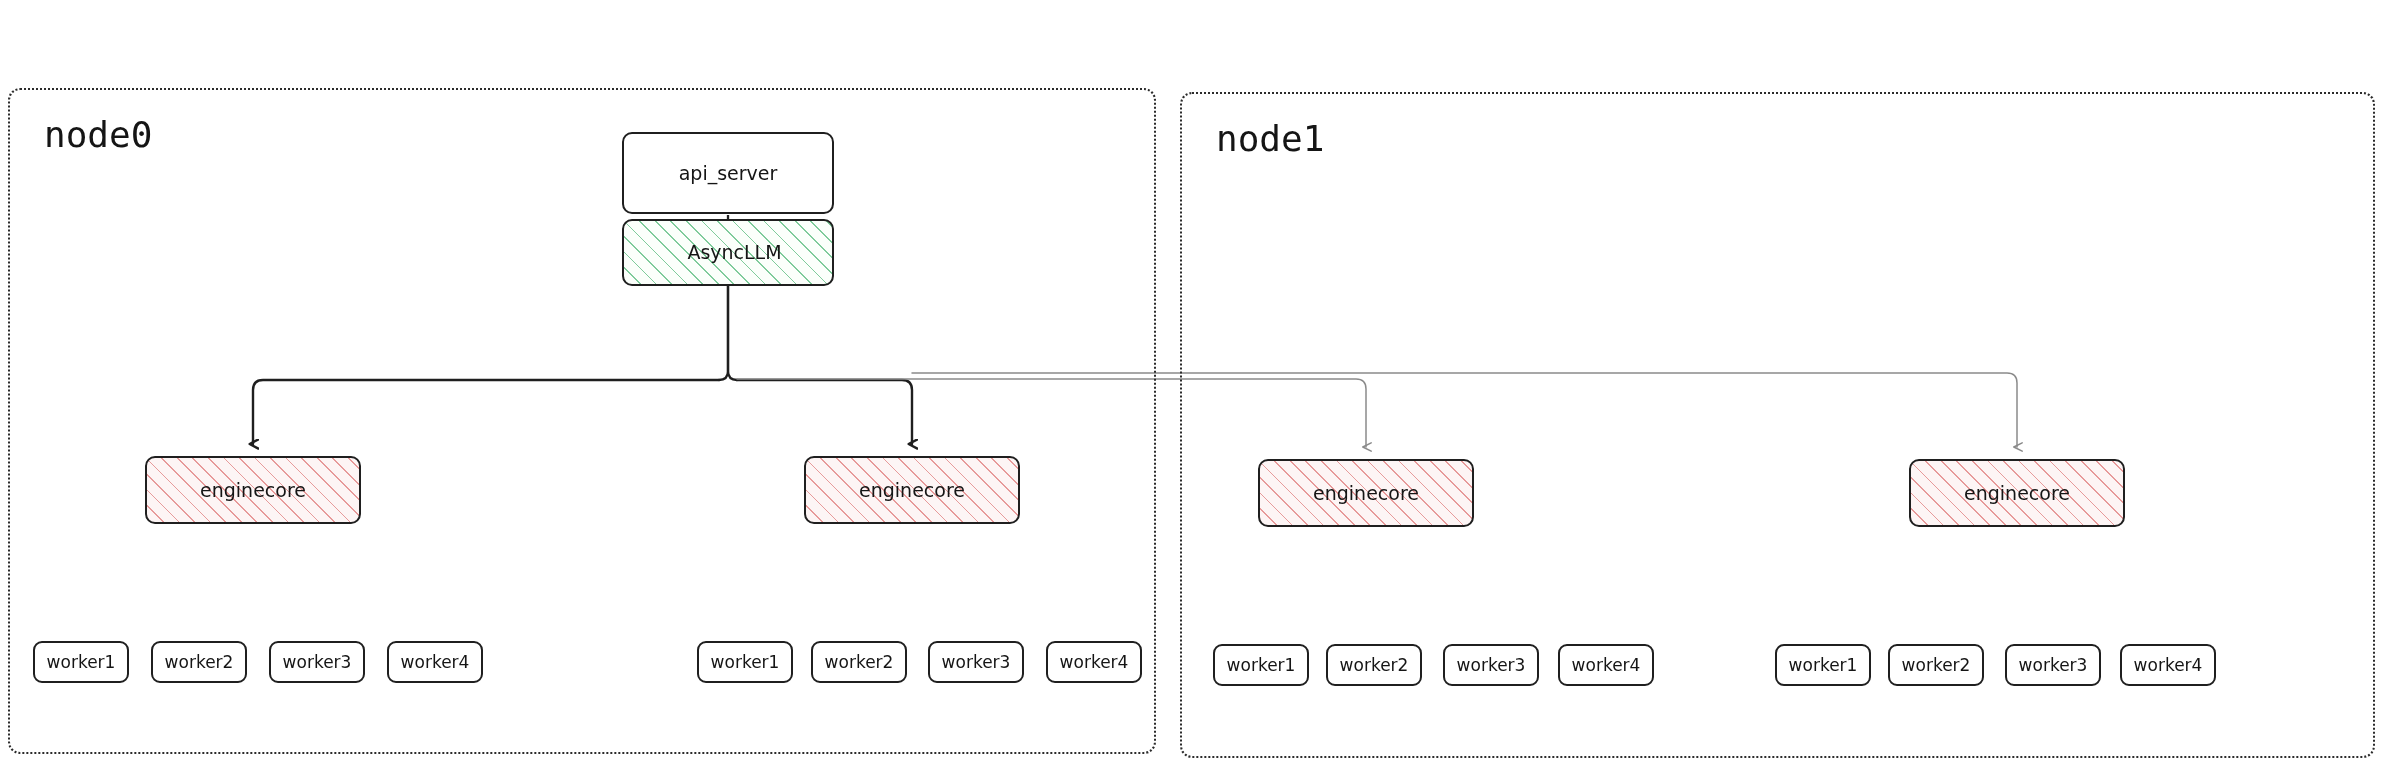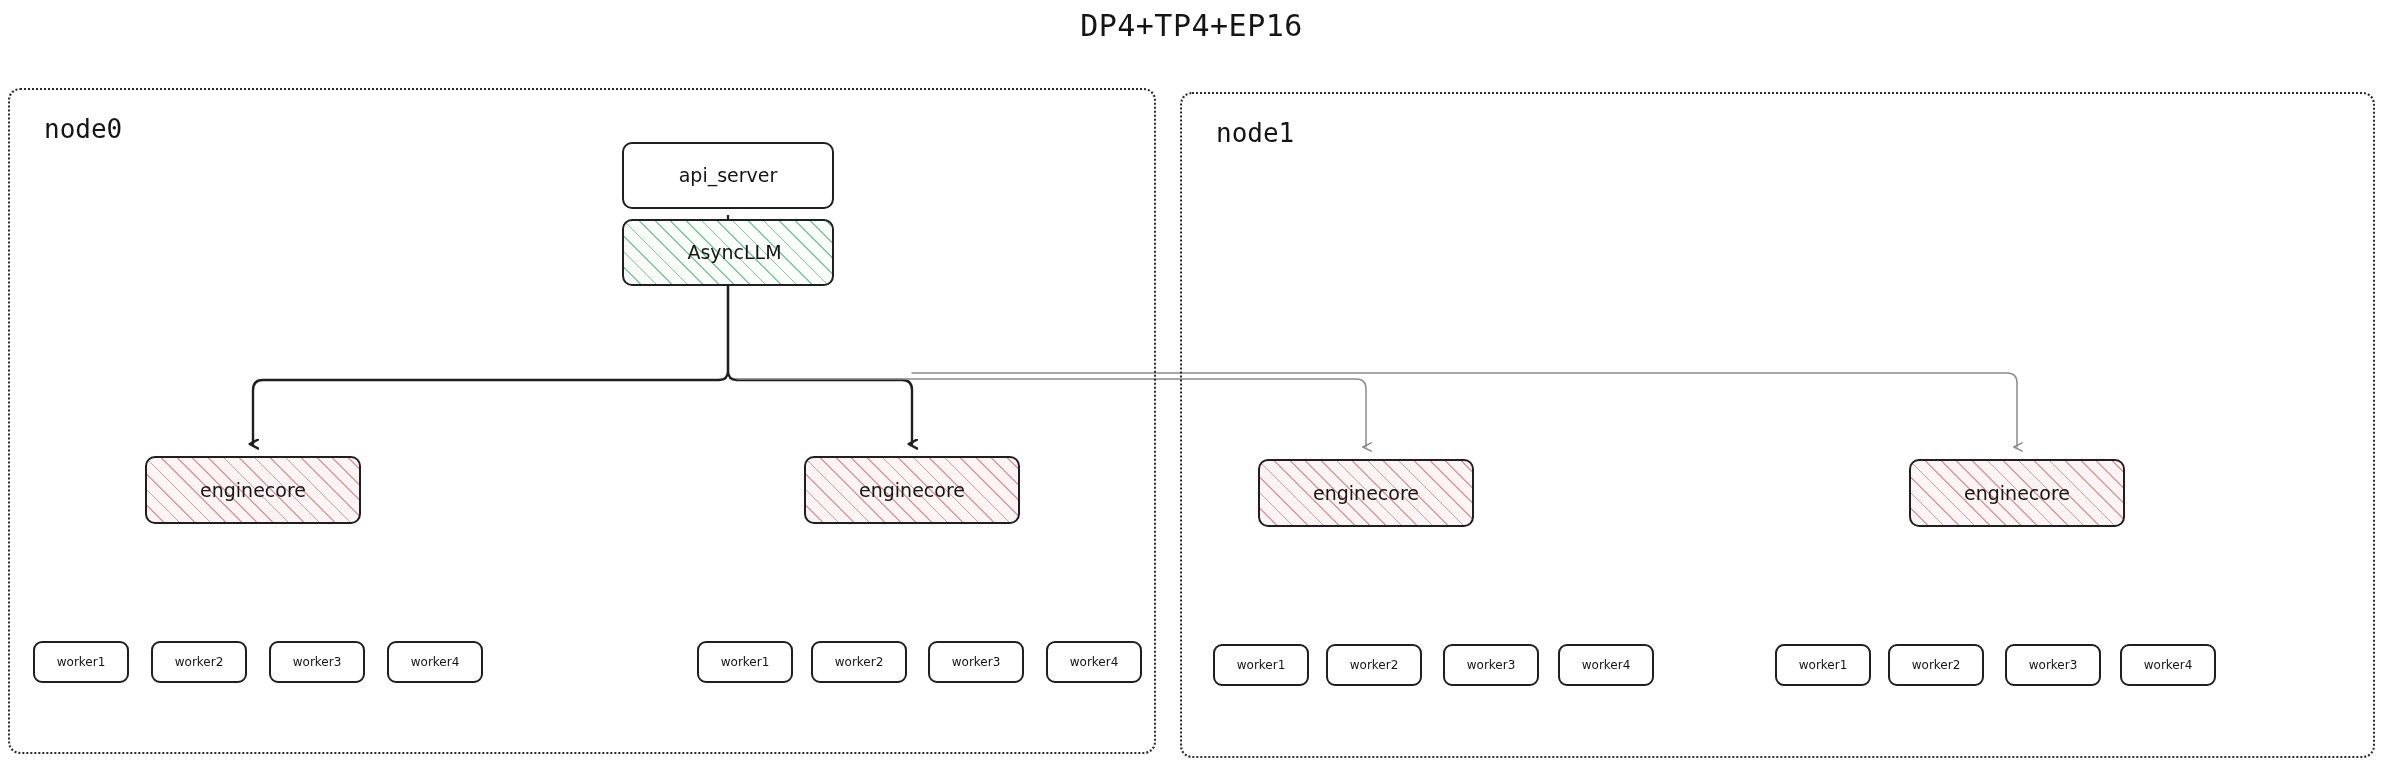--- a/index.html
+++ b/index.html
@@ -46,21 +46,21 @@
     border: 2.5px dotted #2b2b2b;
     border-radius: 12px;
     background: transparent;
     box-sizing: border-box;
   }
   .subgraph-label {
     position: absolute;
     top: 24px;
     left: 34px;
     font-family: "DejaVu Sans Mono", monospace;
-    font-size: 26px;
+    font-size: 36px;
     color: #151515;
     white-space: nowrap;
   }
 
   
   .node {
     position: absolute;
     box-sizing: border-box;
     border: 2.3px solid #1f1f1f;
     border-radius: 10px;
@@ -69,21 +69,21 @@
     align-items: center;
     justify-content: center;
     font-family: "DejaVu Sans", sans-serif;
     color: #151515;
     white-space: nowrap;
   }
   .node-plain {
     font-size: 19px;
   }
   .node-worker {
-    font-size: 12px;
+    font-size: 17px;
     border-width: 2.2px;
     border-radius: 9px;
   }
   .node-label {
     position: relative;
     z-index: 2;
     line-height: 1;
   }
 
   
@@ -102,21 +102,20 @@
         #e79a9a 0px, #e79a9a 1.2px,
         rgba(255,255,255,0) 1.2px, rgba(255,255,255,0) 11px);
     align-items: center;
   }
 </style>
 </head>
 <body>
 
 <div id="canvas">
 
-  <div class="diagram-title">DP4+TP4+EP16</div>
 
   <svg id="edge-layer" viewBox="0 0 2383 773" xmlns="http://www.w3.org/2000/svg">
     <defs>
       <marker id="arrow-dark" markerWidth="14" markerHeight="14" refX="5.2" refY="6" orient="auto" markerUnits="userSpaceOnUse">
         <path d="M0.6,0.6 L5.2,9.4 L9.8,0.6" fill="none" stroke="#1f1f1f" stroke-width="2.4" stroke-linecap="round" stroke-linejoin="round"></path>
       </marker>
       <marker id="arrow-gray" markerWidth="14" markerHeight="14" refX="5.2" refY="6" orient="auto" markerUnits="userSpaceOnUse">
         <path d="M1.0,0.8 L5.2,9.2 L9.4,0.8" fill="none" stroke="#8a8a8a" stroke-width="1.5" stroke-linecap="round" stroke-linejoin="round"></path>
       </marker>
     </defs>
@@ -148,21 +147,21 @@
   </svg>
 
   <div class="subgraph" style="left:8px; top:88px; width:1148px; height:666px;">
     <div class="subgraph-label">node0</div>
   </div>
 
   <div class="subgraph" style="left:1180px; top:92px; width:1195px; height:666px;">
     <div class="subgraph-label">node1</div>
   </div>
 
-  <div class="node node-plain" style="left:622px; top:142px; width:212px; height:67px;">
+  <div class="node node-plain" style="left:622px; top:132px; width:212px; height:82px;">
     <span class="node-label">api_server</span>
   </div>
 
   <div class="node node-plain hatch-green" style="left:622px; top:219px; width:212px; height:67px;">
     <span class="node-label">AsyncLLM</span>
   </div>
 
   <div class="node node-plain hatch-pink" style="left:145px; top:456px; width:216px; height:68px;">
     <span class="node-label">enginecore</span>
   </div>

